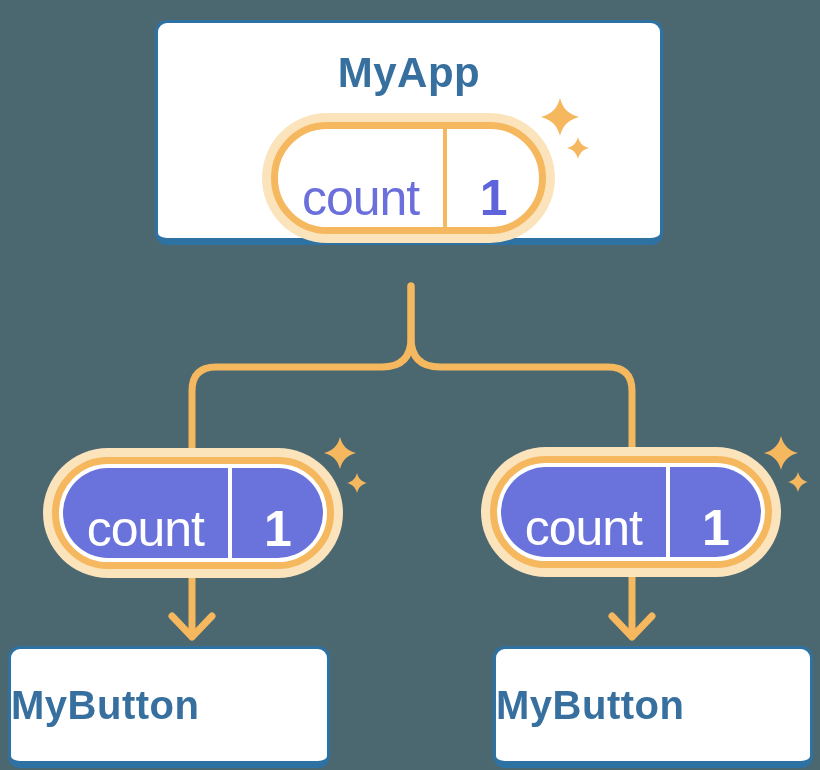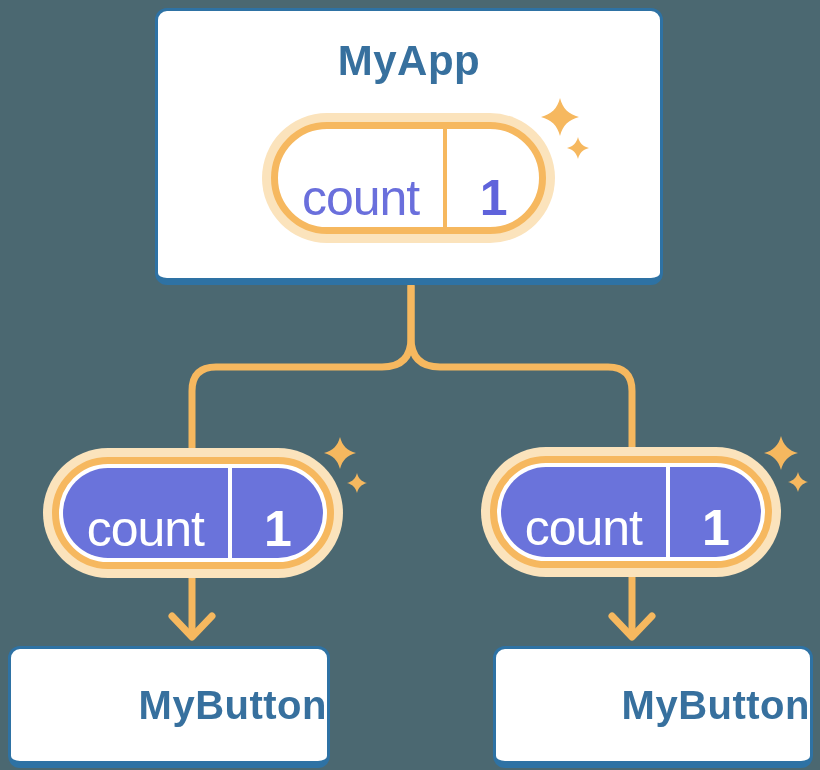--- a/index.html
+++ b/index.html
@@ -9,24 +9,24 @@
   }
   *{margin:0;padding:0;box-sizing:border-box}
   html,body{width:820px;height:770px;overflow:hidden}
   body{background:var(--bg);font-family:"Liberation Sans",sans-serif;position:relative}
   .canvas{position:absolute;inset:0;width:820px;height:770px}
 
   .connector-svg{position:absolute;left:0;top:0;z-index:1}
 
   .node-card{position:absolute;background:var(--card);border:3px solid var(--blue-border);
     border-bottom-width:7px;border-radius:12px;z-index:2}
-  .parent-card{left:155px;top:8px;width:508px;height:277px}
+  .parent-card{left:155px;top:20px;width:508px;height:225px}
   .parent-card .node-title{margin-top:26px;text-align:center}
   .node-title{font-size:42px;font-weight:700;color:var(--blue-text);letter-spacing:.5px}
-  .button-card{width:322px;height:122px;top:646px;display:flex;align-items:center;justify-content:flex-end}
+  .button-card{width:322px;height:122px;top:646px;display:flex;align-items:center;justify-content:flex-start}
   .button-card .node-title{font-size:40px}
   .button-card.left{left:8px}
   .button-card.right{left:493px;width:320px}
 
   .pill{position:absolute;background:var(--halo);border-radius:999px;padding:9px;z-index:3}
   .pill-ring{height:100%;width:100%;border:7px solid var(--orange);border-radius:999px;
     background:#fff;display:flex;overflow:hidden}
   .cell{display:flex;align-items:flex-end;justify-content:center;min-width:0}
   .cell-label{flex:1.8}
   .cell-value{flex:1}

